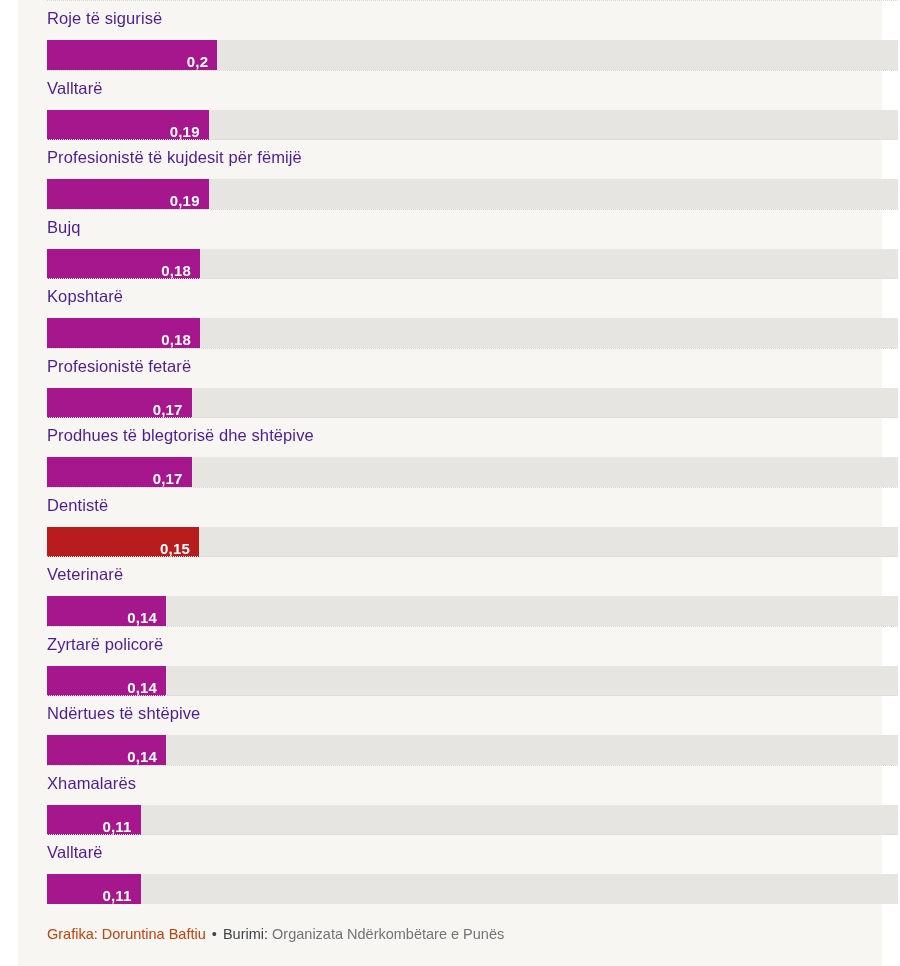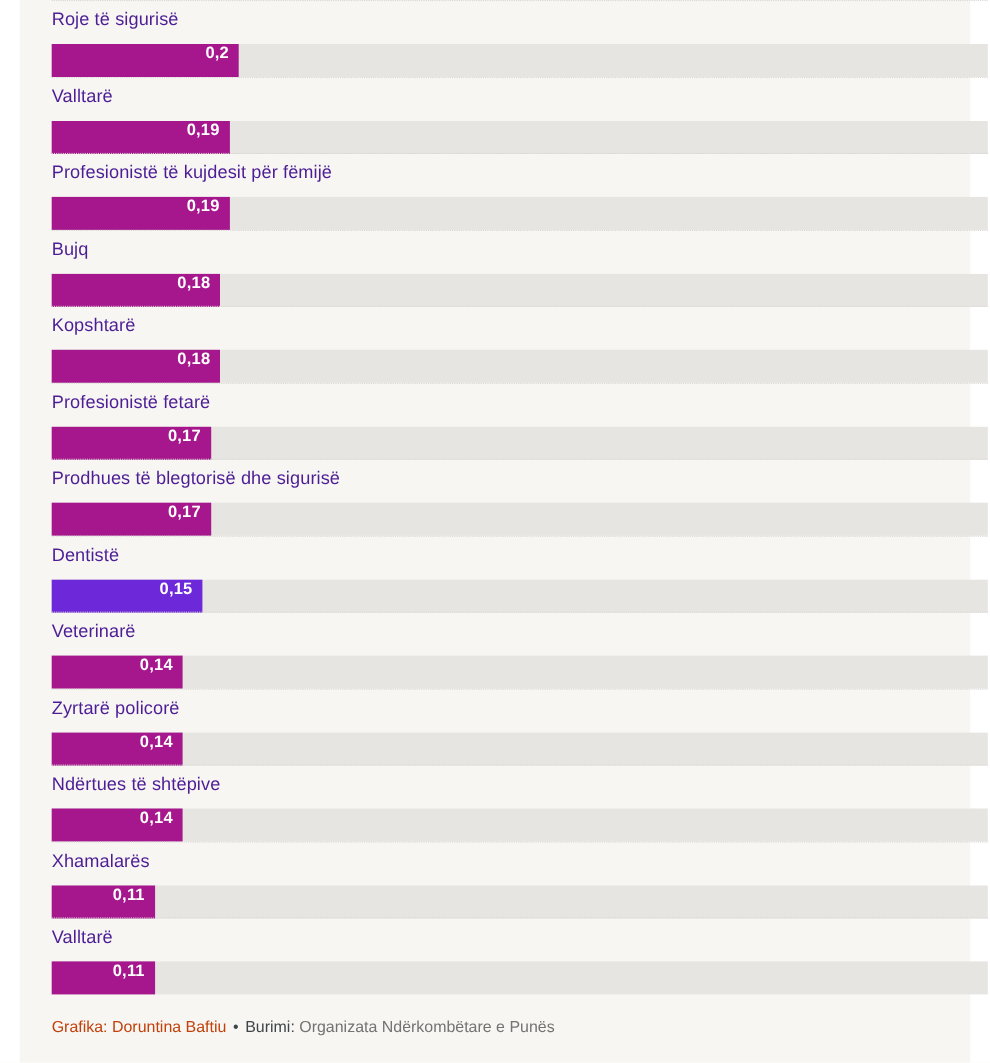--- a/index.html
+++ b/index.html
@@ -68,21 +68,21 @@
     background: #e7e5e2;
   }
 
   .bar-fill {
     position: absolute;
     left: 0;
     top: 0;
     height: 30px;
     background: #a6178e;
     display: flex;
-    align-items: flex-start;
+    align-items: flex-end;
     justify-content: flex-end;
   }
 
   .bar-value {
     color: #ffffff;
     font-size: 15px;
     font-weight: bold;
     padding-right: 9px;
     letter-spacing: 0.2px;
     white-space: nowrap;
@@ -154,31 +154,31 @@
         </div>
         <div class="bar-row">
           <div class="row-label">Profesionistë fetarë</div>
           <div class="bar-track">
             <div class="bar-fill" style="width: 144.67px; background: rgb(166, 23, 142);">
               <span class="bar-value">0,17</span>
             </div>
           </div>
         </div>
         <div class="bar-row">
-          <div class="row-label">Prodhues të blegtorisë dhe sigurisë</div>
+          <div class="row-label">Prodhues të blegtorisë dhe shtëpive</div>
           <div class="bar-track">
             <div class="bar-fill" style="width: 144.67px; background: rgb(166, 23, 142);">
               <span class="bar-value">0,17</span>
             </div>
           </div>
         </div>
         <div class="bar-row">
           <div class="row-label">Dentistë</div>
           <div class="bar-track">
-            <div class="bar-fill" style="width: 137px; background: #6d28d9;">
+            <div class="bar-fill" style="width: 152px; background: #b91c1c;">
               <span class="bar-value">0,15</span>
             </div>
           </div>
         </div>
         <div class="bar-row">
           <div class="row-label">Veterinarë</div>
           <div class="bar-track">
             <div class="bar-fill" style="width: 119.14px; background: rgb(166, 23, 142);">
               <span class="bar-value">0,14</span>
             </div>

